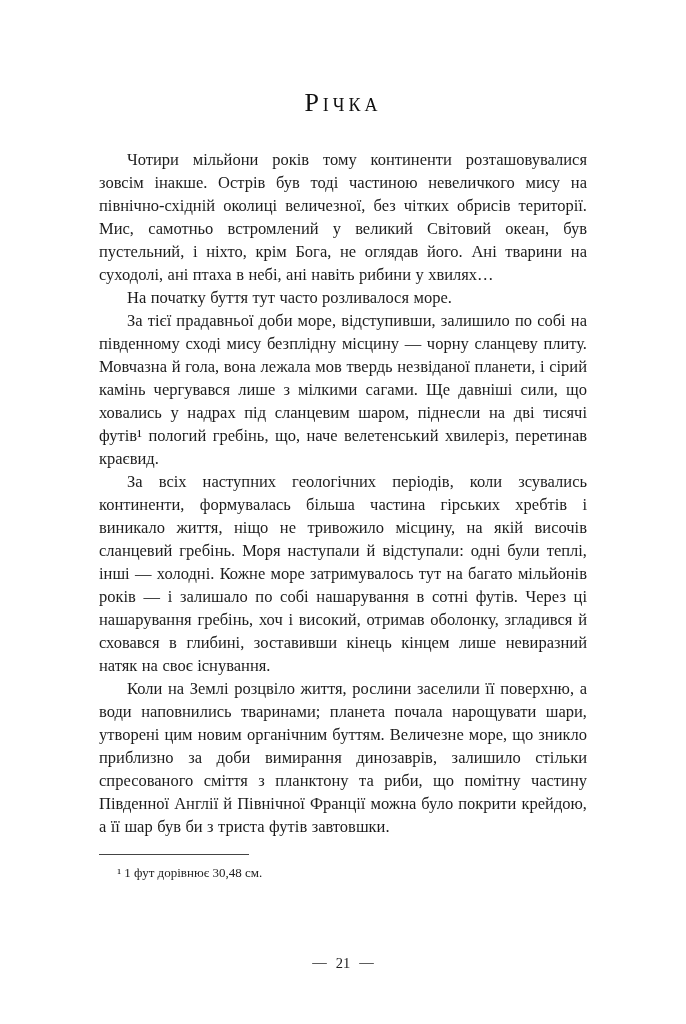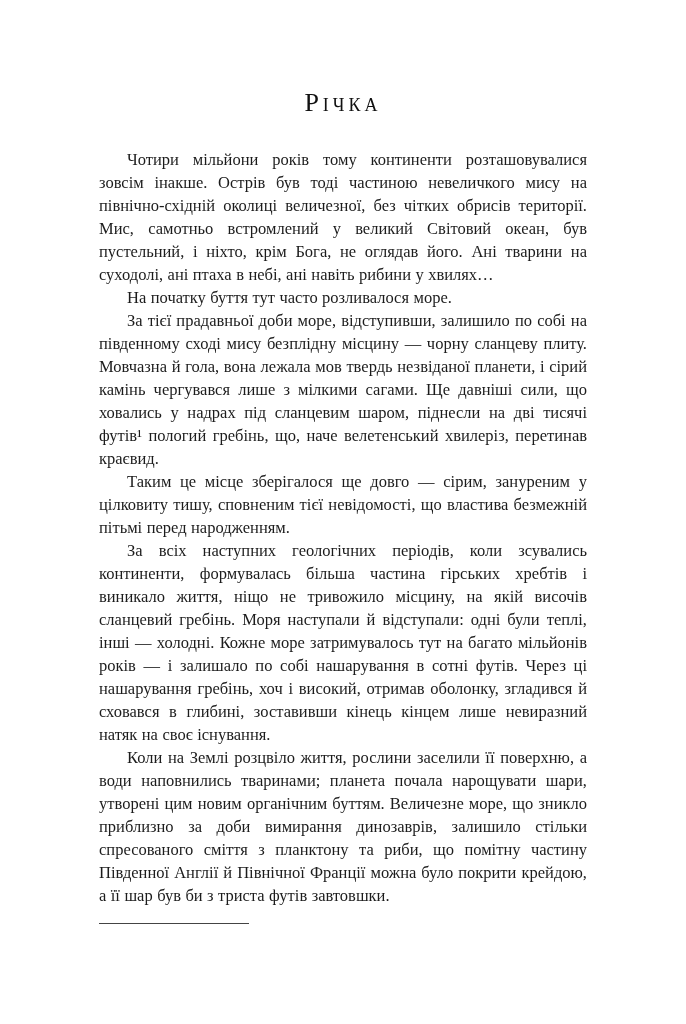--- a/index.html
+++ b/index.html
@@ -61,23 +61,26 @@
 <body>
 
 <div class="page">
 
   <h1 class="chapter-title">Річка</h1>
 
   <div class="body-text">
     <p>Чотири мільйони років тому континенти розташовувалися зовсім інакше. Острів був тоді частиною невеличкого мису на північно-східній околиці величезної, без чітких обрисів території. Мис, самотньо встромлений у великий Світовий океан, був пустельний, і ніхто, крім Бога, не оглядав його. Ані тварини на суходолі, ані птаха в небі, ані навіть рибини у хвилях…</p>
     <p>На початку буття тут часто розливалося море.</p>
     <p>За тієї прадавньої доби море, відступивши, залишило по собі на південному сході мису безплідну місцину — чорну сланцеву плиту. Мовчазна й гола, вона лежала мов твердь незвіданої планети, і сірий камінь чергувався лише з мілкими сагами. Ще давніші сили, що ховались у надрах під сланцевим шаром, піднесли на дві тисячі футів¹ пологий гребінь, що, наче велетенський хвилеріз, перетинав краєвид.</p>
-    <p>Таким це місце зберігалося ще довго — сірим, зануреним у цілковиту тишу, сповненим тієї невідомості, що властива безмежній пітьмі перед народженням.</p>
     <p>За всіх наступних геологічних періодів, коли зсувались континенти, формувалась більша частина гірських хребтів і виникало життя, ніщо не тривожило місцину, на якій височів сланцевий гребінь. Моря наступали й відступали: одні були теплі, інші — холодні. Кожне море затримувалось тут на багато мільйонів років — і залишало по собі нашарування в сотні футів. Через ці нашарування гребінь, хоч і високий, отримав оболонку, згладився й сховався в глибині, зоставивши кінець кінцем лише невиразний натяк на своє існування.</p>
     <p>Коли на Землі розцвіло життя, рослини заселили її поверхню, а води наповнились тваринами; планета почала нарощувати шари, утворені цим новим органічним буттям. Величезне море, що зникло приблизно за доби вимирання динозаврів, залишило стільки спресованого сміття з планктону та риби, що помітну частину Південної Англії й Північної Франції можна було покрити крейдою, а її шар був би з триста футів завтовшки.</p>
   </div>
 
   <div class="footnote-block">
     <div class="footnote-rule"></div>
+    <p class="footnote">¹ 1 фут дорівнює 30,48 см.</p>
   </div>
 
+  <div class="page-footer">
+    <span class="dash">—</span><span>21</span><span class="dash">—</span>
+  </div>
 
 </div>
 
 </body></html>

